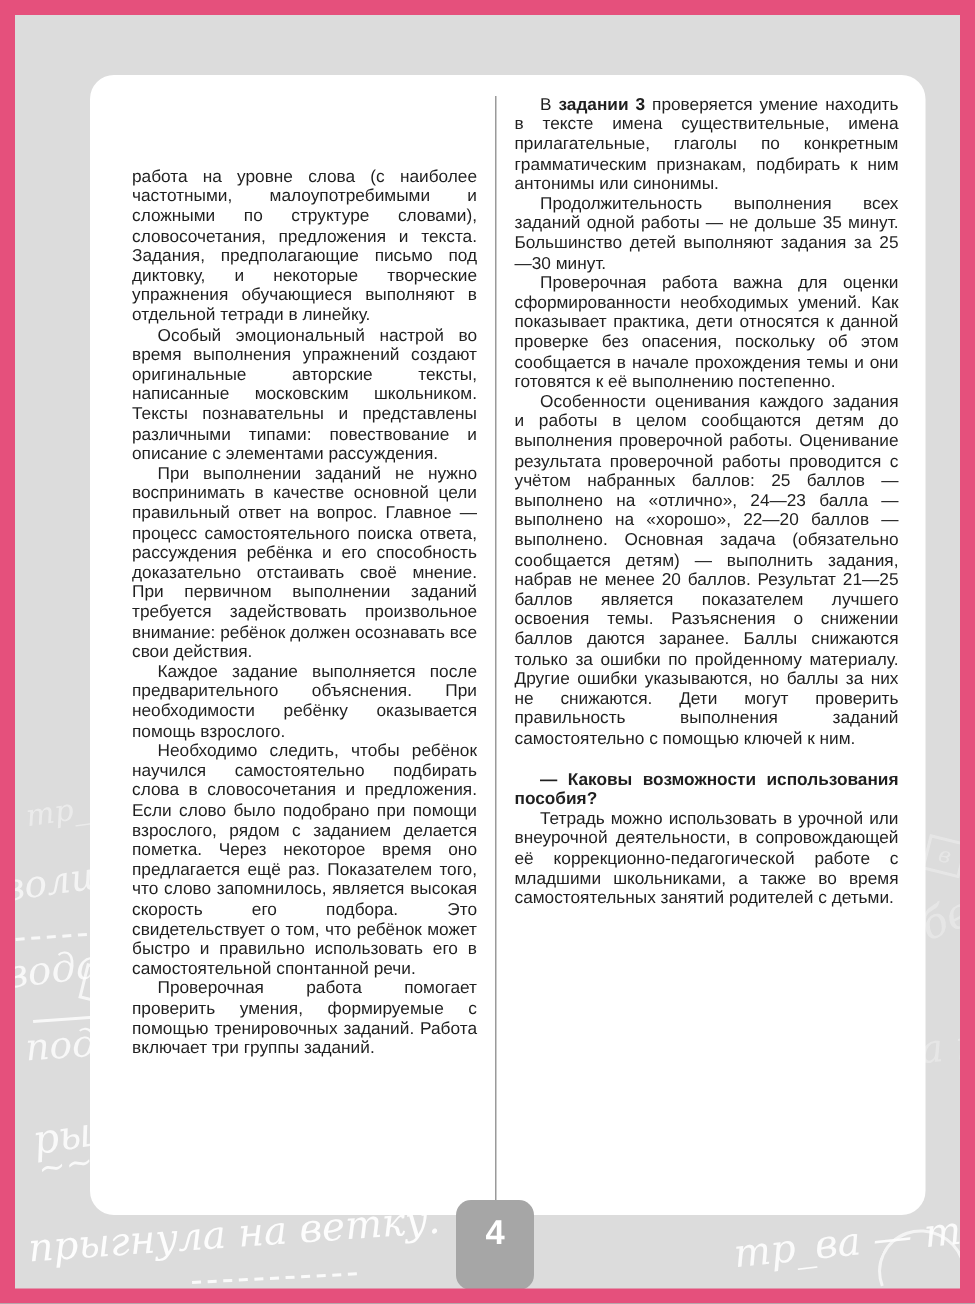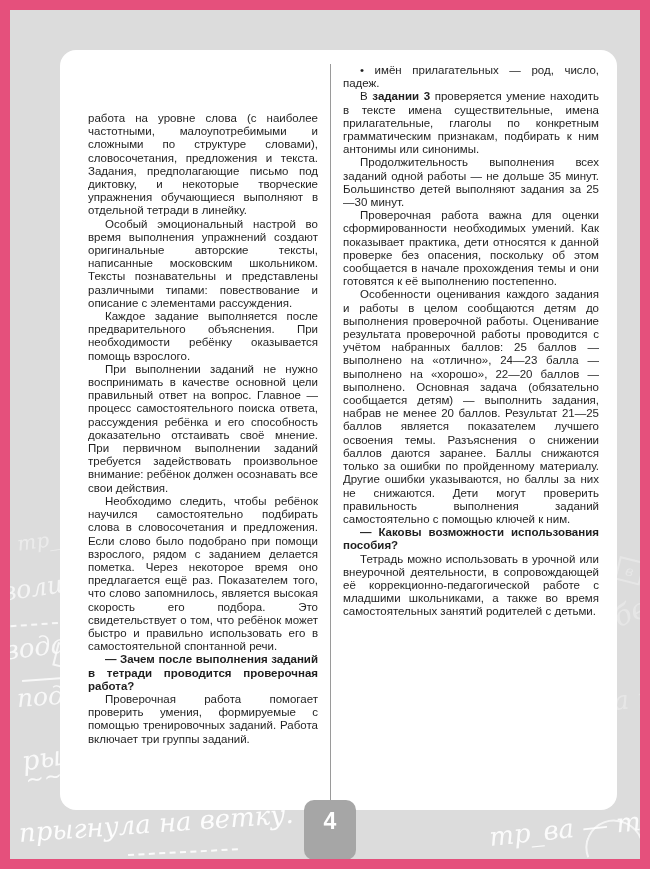--- a/index.html
+++ b/index.html
@@ -39,21 +39,21 @@
     left:60px;top:50px;width:557px;height:760px;
     background:#ffffff;
     border-radius:16px;
     box-sizing:border-box;
     padding:14px 18px 0 28px;
     display:flex;
   }
   .col{color:#1f1f1f;font-size:11.5px;line-height:13.2px;}
   .col p{margin:0;text-align:justify;text-indent:17px;}
   .col p.body-noindent{text-indent:0;margin-top:48px;}
-  .col p.heading{font-weight:bold;}
+  .col p.heading{font-weight:bold;margin-top:14px;}
   .col-left{width:242px;box-sizing:border-box;padding-right:12px;}
   .divider{width:1px;background:#9a9a9a;}
   .col-right{flex:1;box-sizing:border-box;padding-left:12px;}
   
   .page-tab{
     position:absolute;z-index:2;
     left:304px;top:800px;width:52px;height:60px;
     background:var(--tab-gray,#a6a6a6);
     border-radius:10px;
     display:flex;justify-content:center;
@@ -89,29 +89,27 @@
       <div class="decor arc" style="left: 600px; top: 810px; width: 55px; height: 53px; opacity: 0.7; transform: rotate(25deg);"></div>
       <div class="decor box" style="left: 620px; top: 556px; width: 22px; height: 20px; opacity: 0.3; transform: rotate(14deg);">в</div>
       <div class="decor text" style="left: 610px; top: 606px; font-size: 28px; opacity: 0.3; transform: rotate(-22deg);">бел</div>
       <div class="decor text" style="left: 612px; top: 688px; font-size: 26px; opacity: 0.3; transform: rotate(-6deg);">а н</div>
     </div>
 
   <div class="page">
     <div class="col col-left">
         <p class="body-noindent"><span>работа на уровне слова (с наиболее частотными, малоупотребимыми и сложными по структуре словами), словосочетания, предложения и текста. Задания, предполагающие письмо под диктовку, и некоторые творческие упражнения обучающиеся выполняют в отдельной тетради в линейку.</span></p>
         <p class="body"><span>Особый эмоциональный настрой во время выполнения упражнений создают оригинальные авторские тексты, написанные московским школьником. Тексты познавательны и представлены различными типами: повествование и описание с элементами рассуждения.</span></p>
+        <p class="body"><span>При выполнении заданий не нужно воспринимать в качестве основной цели правильный ответ на вопрос. Главное — процесс самостоятельного поиска ответа, рассуждения ребёнка и его способность доказательно отстаивать своё мнение. При первичном выполнении заданий требуется задействовать произвольное внимание: ребёнок должен осознавать все свои действия.</span></p>
         <p class="body"><span>Каждое задание выполняется после предварительного объяснения. При необходимости ребёнку оказывается помощь взрослого.</span></p>
-        <p class="body"><span>При выполнении заданий не нужно воспринимать в качестве основной цели правильный ответ на вопрос. Главное — процесс самостоятельного поиска ответа, рассуждения ребёнка и его способность доказательно отстаивать своё мнение. При первичном выполнении заданий требуется задействовать произвольное внимание: ребёнок должен осознавать все свои действия.</span></p>
         <p class="body"><span>Необходимо следить, чтобы ребёнок научился самостоятельно подбирать слова в словосочетания и предложения. Если слово было подобрано при помощи взрослого, рядом с заданием делается пометка. Через некоторое время оно предлагается ещё раз. Показателем того, что слово запомнилось, является высокая скорость его подбора. Это свидетельствует о том, что ребёнок может быстро и правильно использовать его в самостоятельной спонтанной речи.</span></p>
-        <p class="heading"><span>— Зачем после выполнения заданий в тетради проводится проверочная работа?</span></p>
         <p class="body"><span>Проверочная работа помогает проверить умения, формируемые с помощью тренировочных заданий. Работа включает три группы заданий.</span></p>
       </div>
     <div class="divider"></div>
     <div class="col col-right">
-        <p class="body"><span>• имён прилагательных — род, число, падеж.</span></p>
         <p class="body"><span>В </span><b>задании 3</b><span> проверяется умение находить в тексте имена существительные, имена прилагательные, глаголы по конкретным грамматическим признакам, подбирать к ним антонимы или синонимы.</span></p>
         <p class="body"><span>Продолжительность выполнения всех заданий одной работы — не дольше 35 минут. Большинство детей выполняют задания за 25—30 минут.</span></p>
         <p class="body"><span>Проверочная работа важна для оценки сформированности необходимых умений. Как показывает практика, дети относятся к данной проверке без опасения, поскольку об этом сообщается в начале прохождения темы и они готовятся к её выполнению постепенно.</span></p>
         <p class="body"><span>Особенности оценивания каждого задания и работы в целом сообщаются детям до выполнения проверочной работы. Оценивание результата проверочной работы проводится с учётом набранных баллов: 25 баллов — выполнено на «отлично», 24—23 балла — выполнено на «хорошо», 22—20 баллов — выполнено. Основная задача (обязательно сообщается детям) — выполнить задания, набрав не менее 20 баллов. Результат 21—25 баллов является показателем лучшего освоения темы. Разъяснения о снижении баллов даются заранее. Баллы снижаются только за ошибки по пройденному материалу. Другие ошибки указываются, но баллы за них не снижаются. Дети могут проверить правильность выполнения заданий самостоятельно с помощью ключей к ним.</span></p>
         <p class="heading"><span>— Каковы возможности использования пособия?</span></p>
         <p class="body"><span>Тетрадь можно использовать в урочной или внеурочной деятельности, в сопровождающей её коррекционно-педагогической работе с младшими школьниками, а также во время самостоятельных занятий родителей с детьми.</span></p>
       </div>
   </div>
 
   <div class="page-tab">

